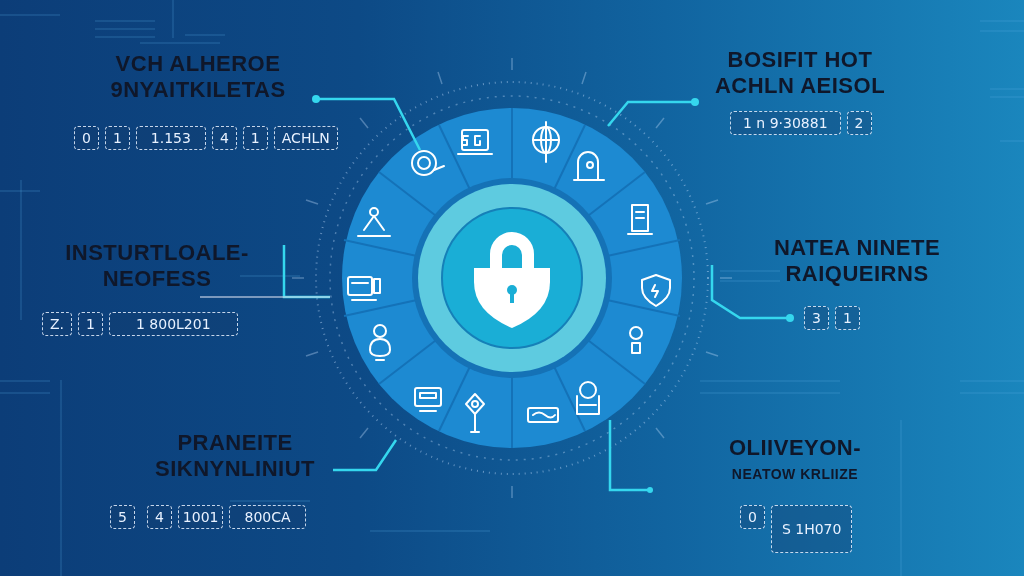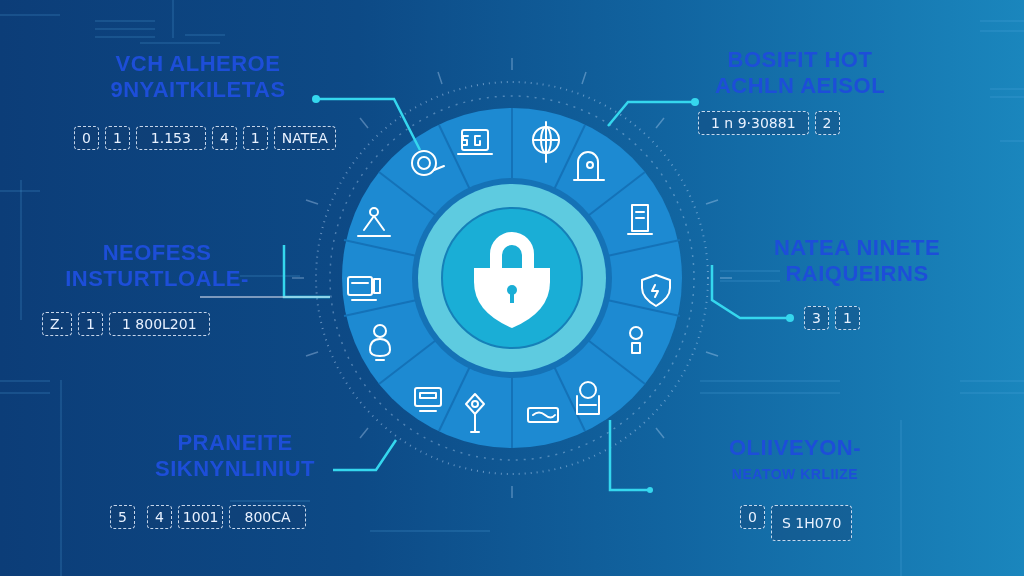--- a/index.html
+++ b/index.html
@@ -2,21 +2,21 @@
 <html><head>
 <meta charset="utf-8">
 <style>
   html, body { margin:0; padding:0; }
   body { width:1024px; height:576px; overflow:hidden; position:relative;
     font-family: "Liberation Sans", sans-serif;
     background: linear-gradient(90deg, #0c3d78 0%, #0d4a86 35%, #1164a0 65%, #1a86bd 100%); }
   .circuit { position:absolute; background: rgba(90,170,230,0.18); }
   .grid-line-h { height:2px; }
   .grid-line-v { width:2px; }
-  .title { position:absolute; color:#1d4ed8; font-weight:bold; font-size:22px; line-height:26px;
+  .title { position:absolute; color:#0f172a; font-weight:bold; font-size:22px; line-height:26px;
     letter-spacing:0.5px; text-align:center; white-space:nowrap; }
   .chips { position:absolute; display:flex; gap:6px; }
   .chip { border:1.5px dashed rgba(230,240,255,0.85); border-radius:4px; color:#e8f1ff;
     font-size:14px; height:22px; line-height:22px; padding:0 7px; font-family:"DejaVu Sans", sans-serif;
     background: rgba(20,60,110,0.35); }
   svg.overlay { position:absolute; left:0; top:0; }
 </style>
 </head>
 <body>
 
@@ -213,40 +213,40 @@
 <div class="title" style="left:78px;top:51px;width:240px">
   <div>VCH ALHEROE</div>
   <div>9NYAITKILETAS</div>
 </div>
 <div class="chips" style="left:74px;top:126px">
   <span class="chip">0</span>
   <span class="chip">1</span>
   <span class="chip" style="padding:0 14px">1.153</span>
   <span class="chip">4</span>
   <span class="chip">1</span>
-  <span class="chip">NATEA</span>
+  <span class="chip">ACHLN</span>
 </div>
 
 <div class="title" style="left:700px;top:47px;width:200px">
   <div>BOSIFIT HOT</div>
   <div>ACHLN AEISOL</div>
 </div>
-<div class="chips" style="left:698px;top:111px">
+<div class="chips" style="left:730px;top:111px">
   <span class="chip" style="padding:0 12px">1 n 9·30881</span>
   <span class="chip">2</span>
 </div>
 
 <div class="title" style="left:32px;top:240px;width:250px">
+  <div>INSTURTLOALE-</div>
   <div>NEOFESS</div>
-  <div>INSTURTLOALE-</div>
 </div>
 <div class="chips" style="left:42px;top:312px">
   <span class="chip">Z.</span>
   <span class="chip">1</span>
-  <span class="chip" style="padding:0 12px">1 800L201</span>
+  <span class="chip" style="padding:0 26px">1 800L201</span>
 </div>
 
 <div class="title" style="left:752px;top:235px;width:210px">
   <div>NATEA NINETE</div>
   <div>RAIQUEIRNS</div>
 </div>
 <div class="chips" style="left:804px;top:306px">
   <span class="chip">3</span>
   <span class="chip">1</span>
 </div>
@@ -261,14 +261,14 @@
   <span class="chip" style="padding:0 4px">1001</span>
   <span class="chip" style="padding:0 14px">800CA</span>
 </div>
 
 <div class="title" style="left:690px;top:435px;width:210px">
   <div>OLIIVEYON-</div>
   <div style="font-size:14px">NEATOW KRLIIZE</div>
 </div>
 <div class="chips" style="left:740px;top:505px">
   <span class="chip">0</span>
-  <span class="chip" style="padding:6px 10px">S 1H070</span>
+  <span class="chip" style="padding:12px 10px">S 1H070</span>
 </div>
 
 </body></html>

